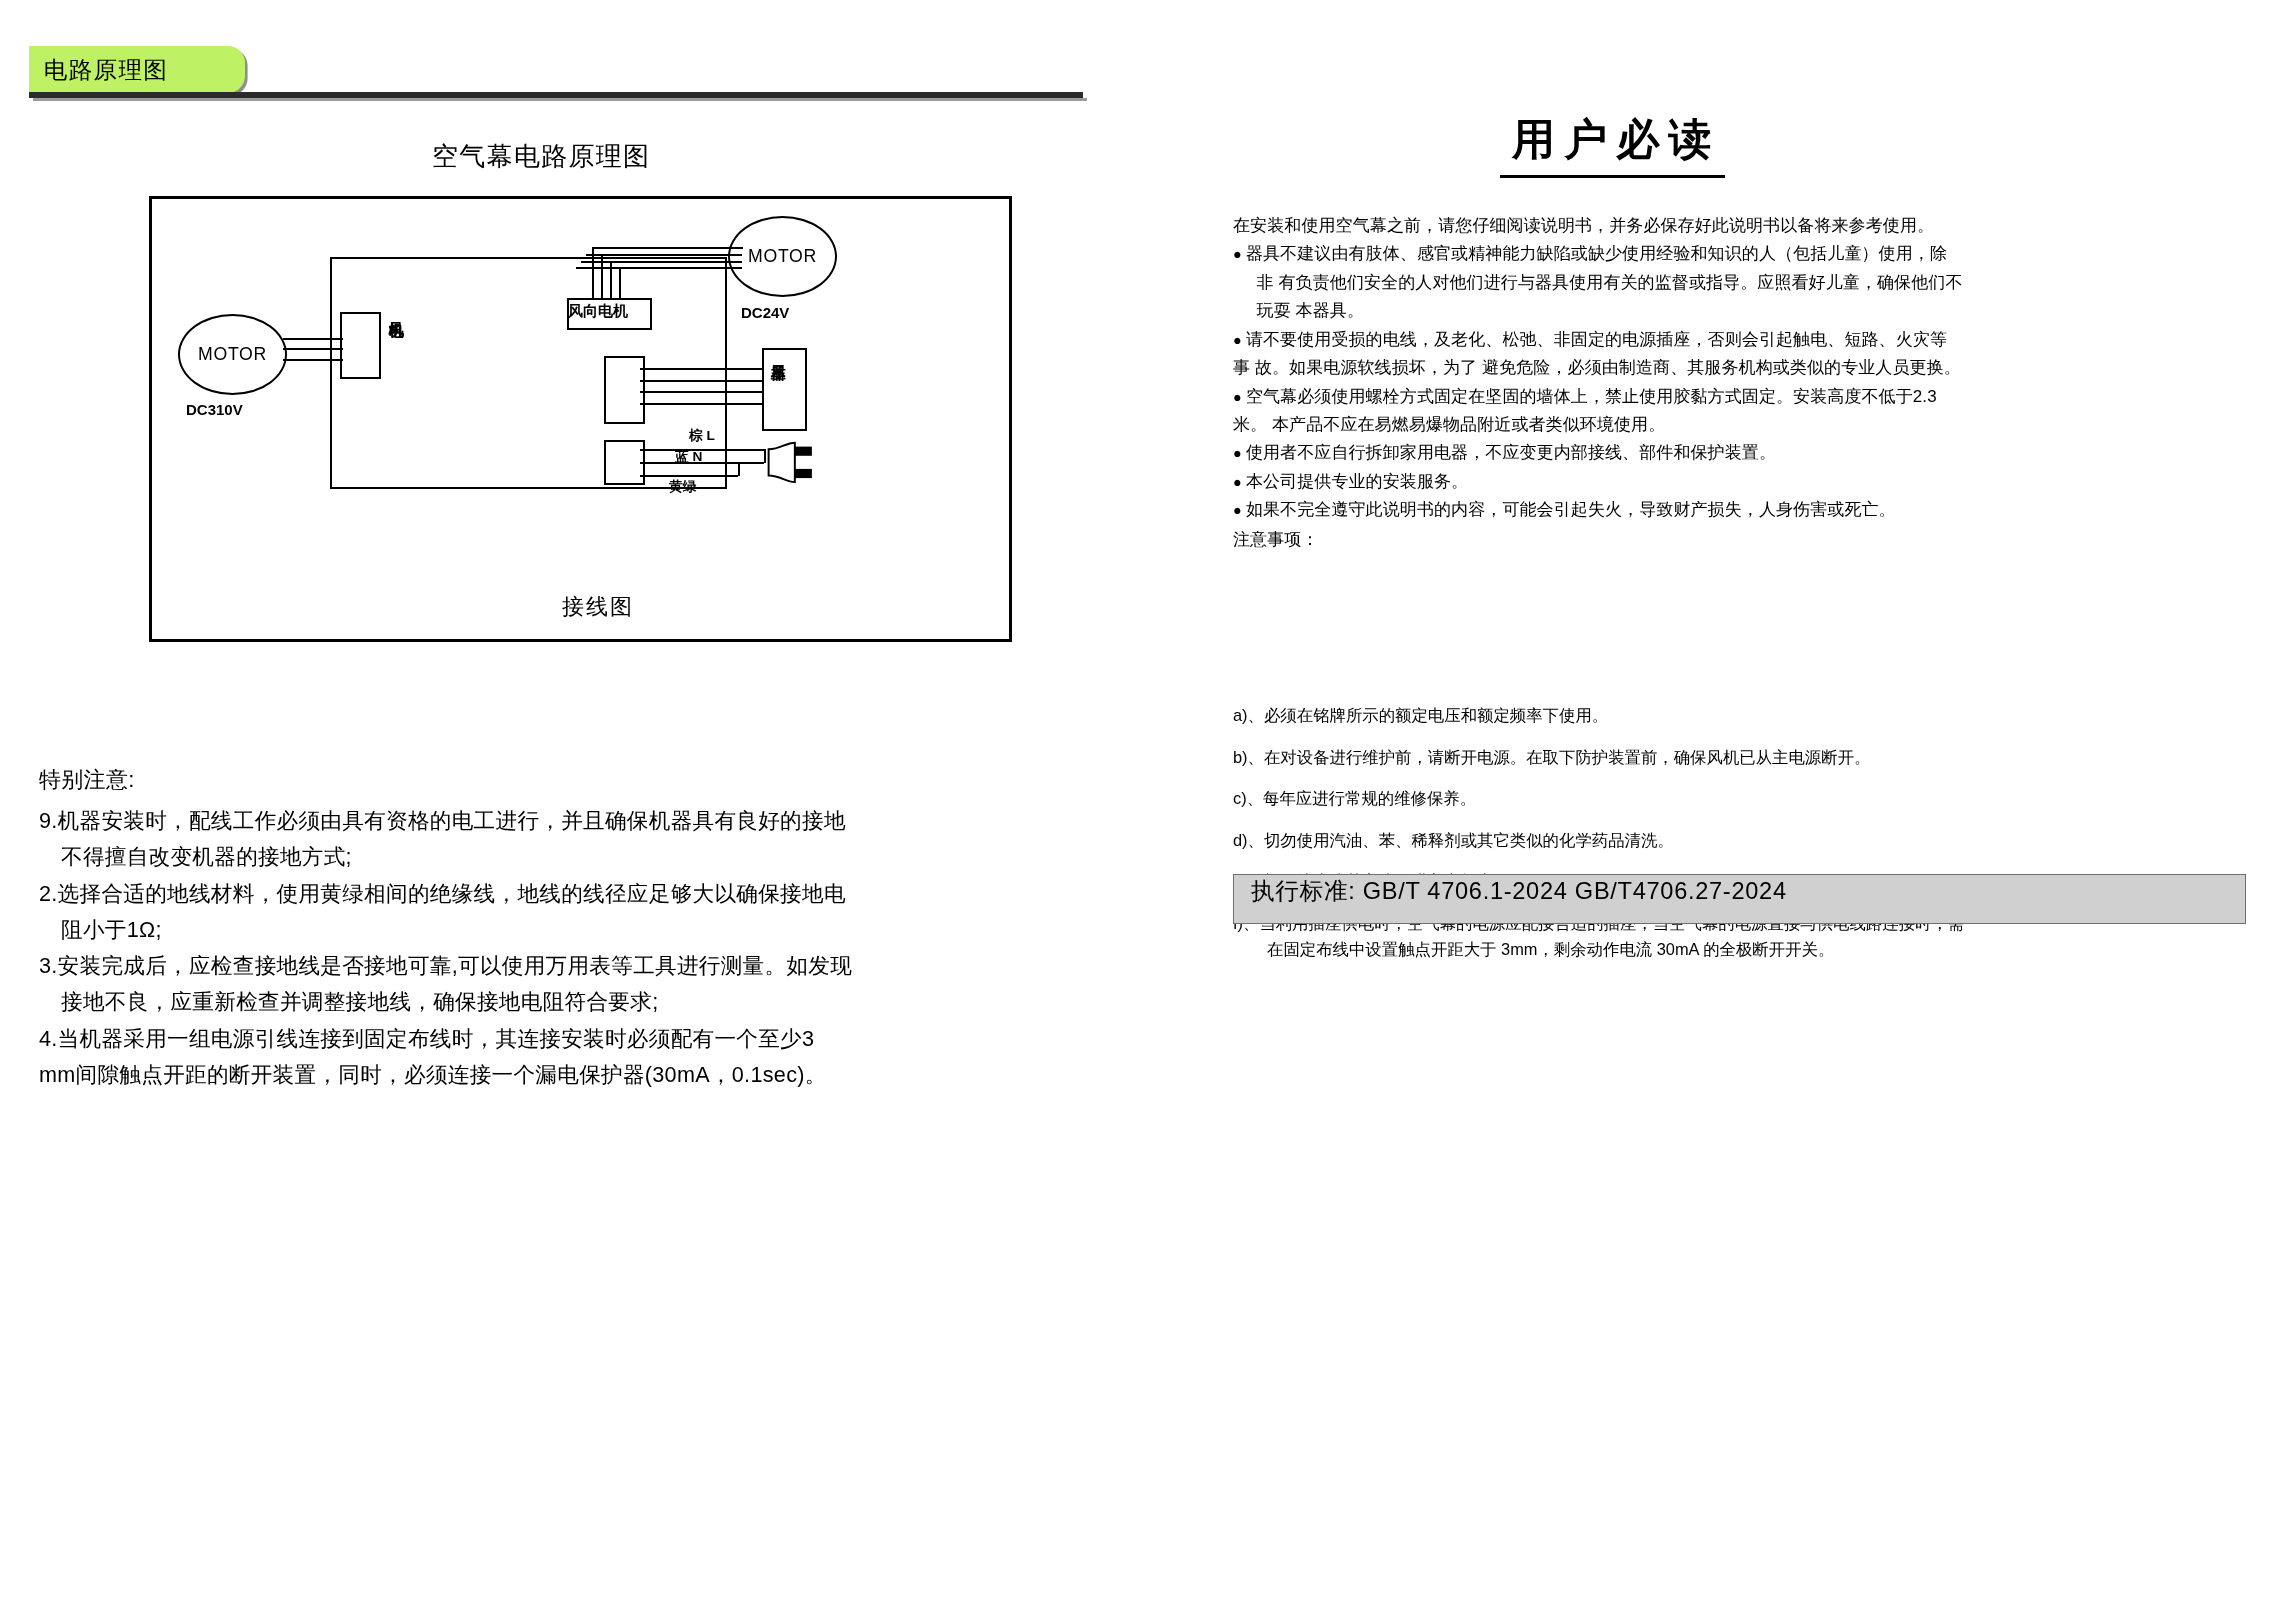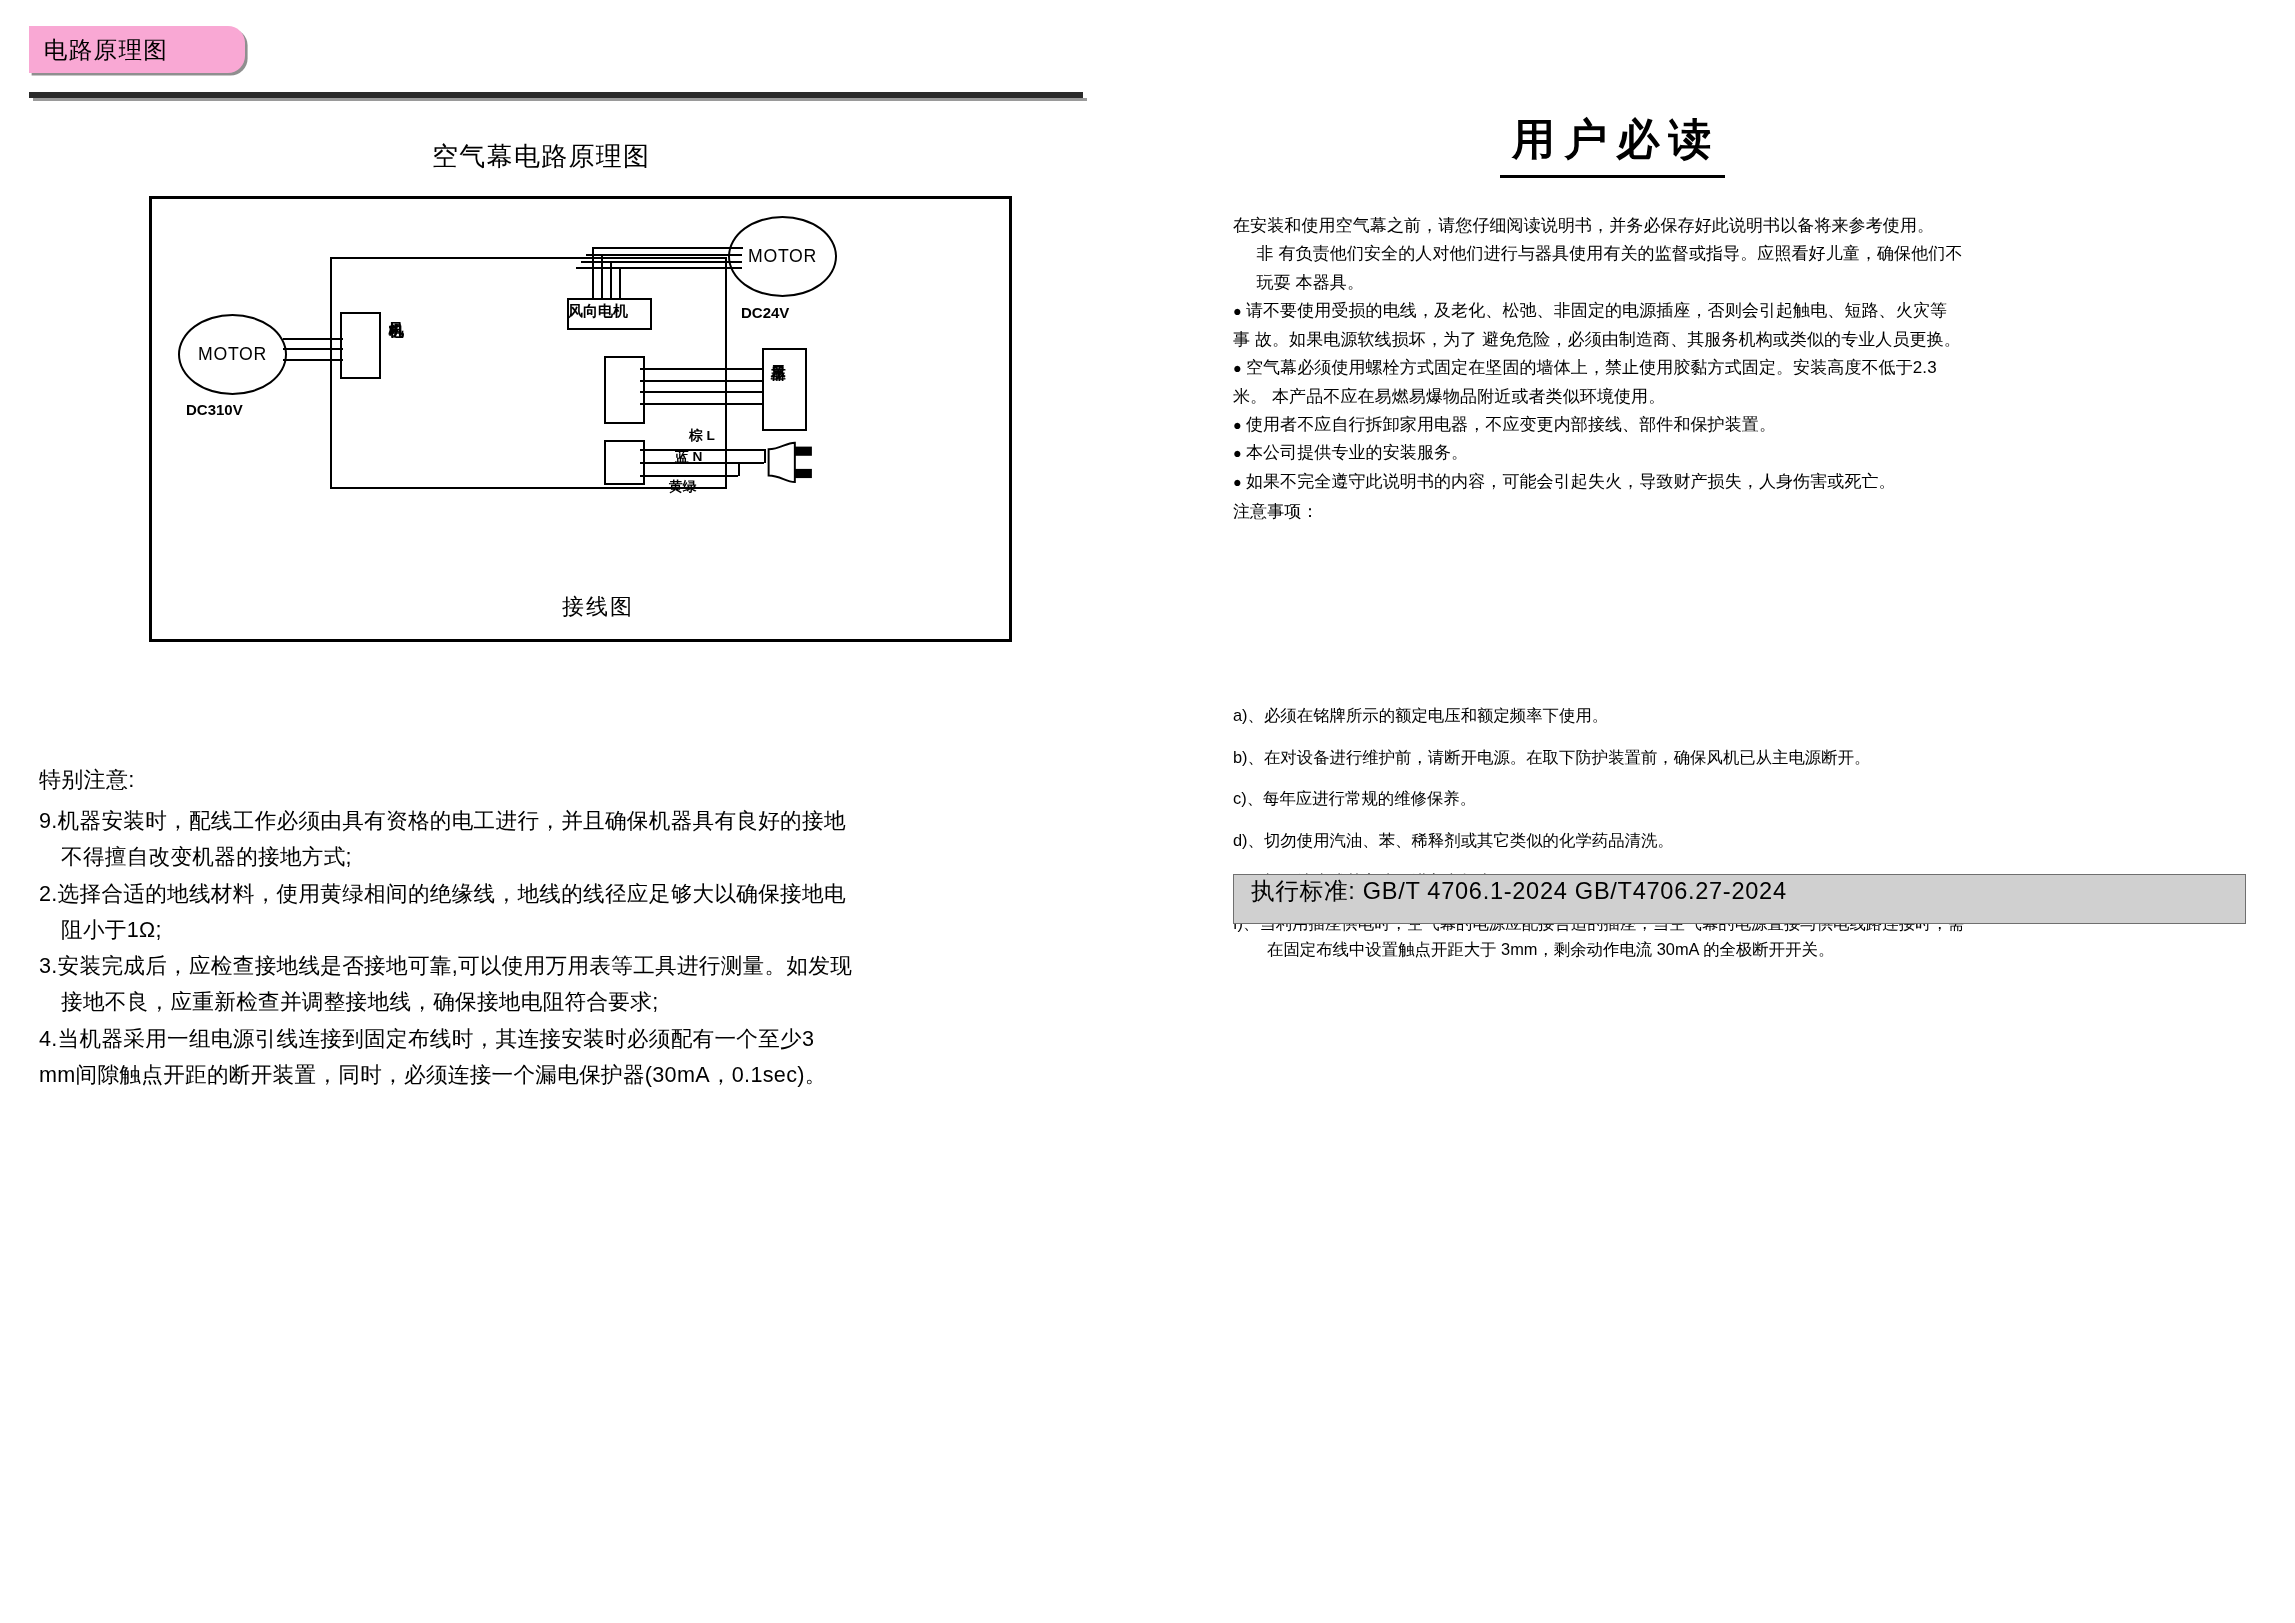--- a/index.html
+++ b/index.html
@@ -8,23 +8,23 @@
     background:#ffffff;
     font-family:"Liberation Sans","DejaVu Sans",sans-serif;
     color:#000;
     position:relative;
     overflow:hidden;
   }
   .page{position:absolute;inset:0;}
 
   
   .header-tab{
-    position:absolute;left:29.4px;top:26px;
+    position:absolute;left:29.4px;top:46px;
     width:216px;height:47px;
-    background:#f9a8d4;
+    background:#bef264;
     border-radius:0 17px 17px 0;
     display:flex;align-items:center;
     box-shadow:2.6px 2.6px 0 #8f8f8f;
   }
   .header-tab span{
     font-size:23.6px;letter-spacing:1.3px;padding-left:14.4px;color:#000;
   }
   .header-rule{
     position:absolute;left:29.4px;top:92px;width:1054px;height:5.9px;
     background:#2b2b2b;
@@ -186,20 +186,21 @@
     <p>3.安装完成后，应检查接地线是否接地可靠,可以使用万用表等工具进行测量。如发现</p>
     <p class="ind">接地不良，应重新检查并调整接地线，确保接地电阻符合要求;</p>
     <p>4.当机器采用一组电源引线连接到固定布线时，其连接安装时必须配有一个至少3</p>
     <p>mm间隙触点开距的断开装置，同时，必须连接一个漏电保护器(30mA，0.1sec)。</p>
   </div>
 
   <div class="ru-title">用户必读</div>
 
   <div class="ru-body">
     <p>在安装和使用空气幕之前，请您仔细阅读说明书，并务必保存好此说明书以备将来参考使用。</p>
+    <p class="bullet">器具不建议由有肢体、感官或精神能力缺陷或缺少使用经验和知识的人（包括儿童）使用，除</p>
     <p class="ind">非 有负责他们安全的人对他们进行与器具使用有关的监督或指导。应照看好儿童，确保他们不</p>
     <p class="ind">玩耍 本器具。</p>
     <p class="bullet">请不要使用受损的电线，及老化、松弛、非固定的电源插座，否则会引起触电、短路、火灾等</p>
     <p>事 故。如果电源软线损坏，为了 避免危险，必须由制造商、其服务机构或类似的专业人员更换。</p>
     <p class="bullet">空气幕必须使用螺栓方式固定在坚固的墙体上，禁止使用胶黏方式固定。安装高度不低于2.3</p>
     <p>米。 本产品不应在易燃易爆物品附近或者类似环境使用。</p>
     <p class="bullet">使用者不应自行拆卸家用电器，不应变更内部接线、部件和保护装置。</p>
     <p class="bullet">本公司提供专业的安装服务。</p>
     <p class="bullet">如果不完全遵守此说明书的内容，可能会引起失火，导致财产损失，人身伤害或死亡。</p>
     <p style="margin-top:3.9px;">注意事项：</p>

